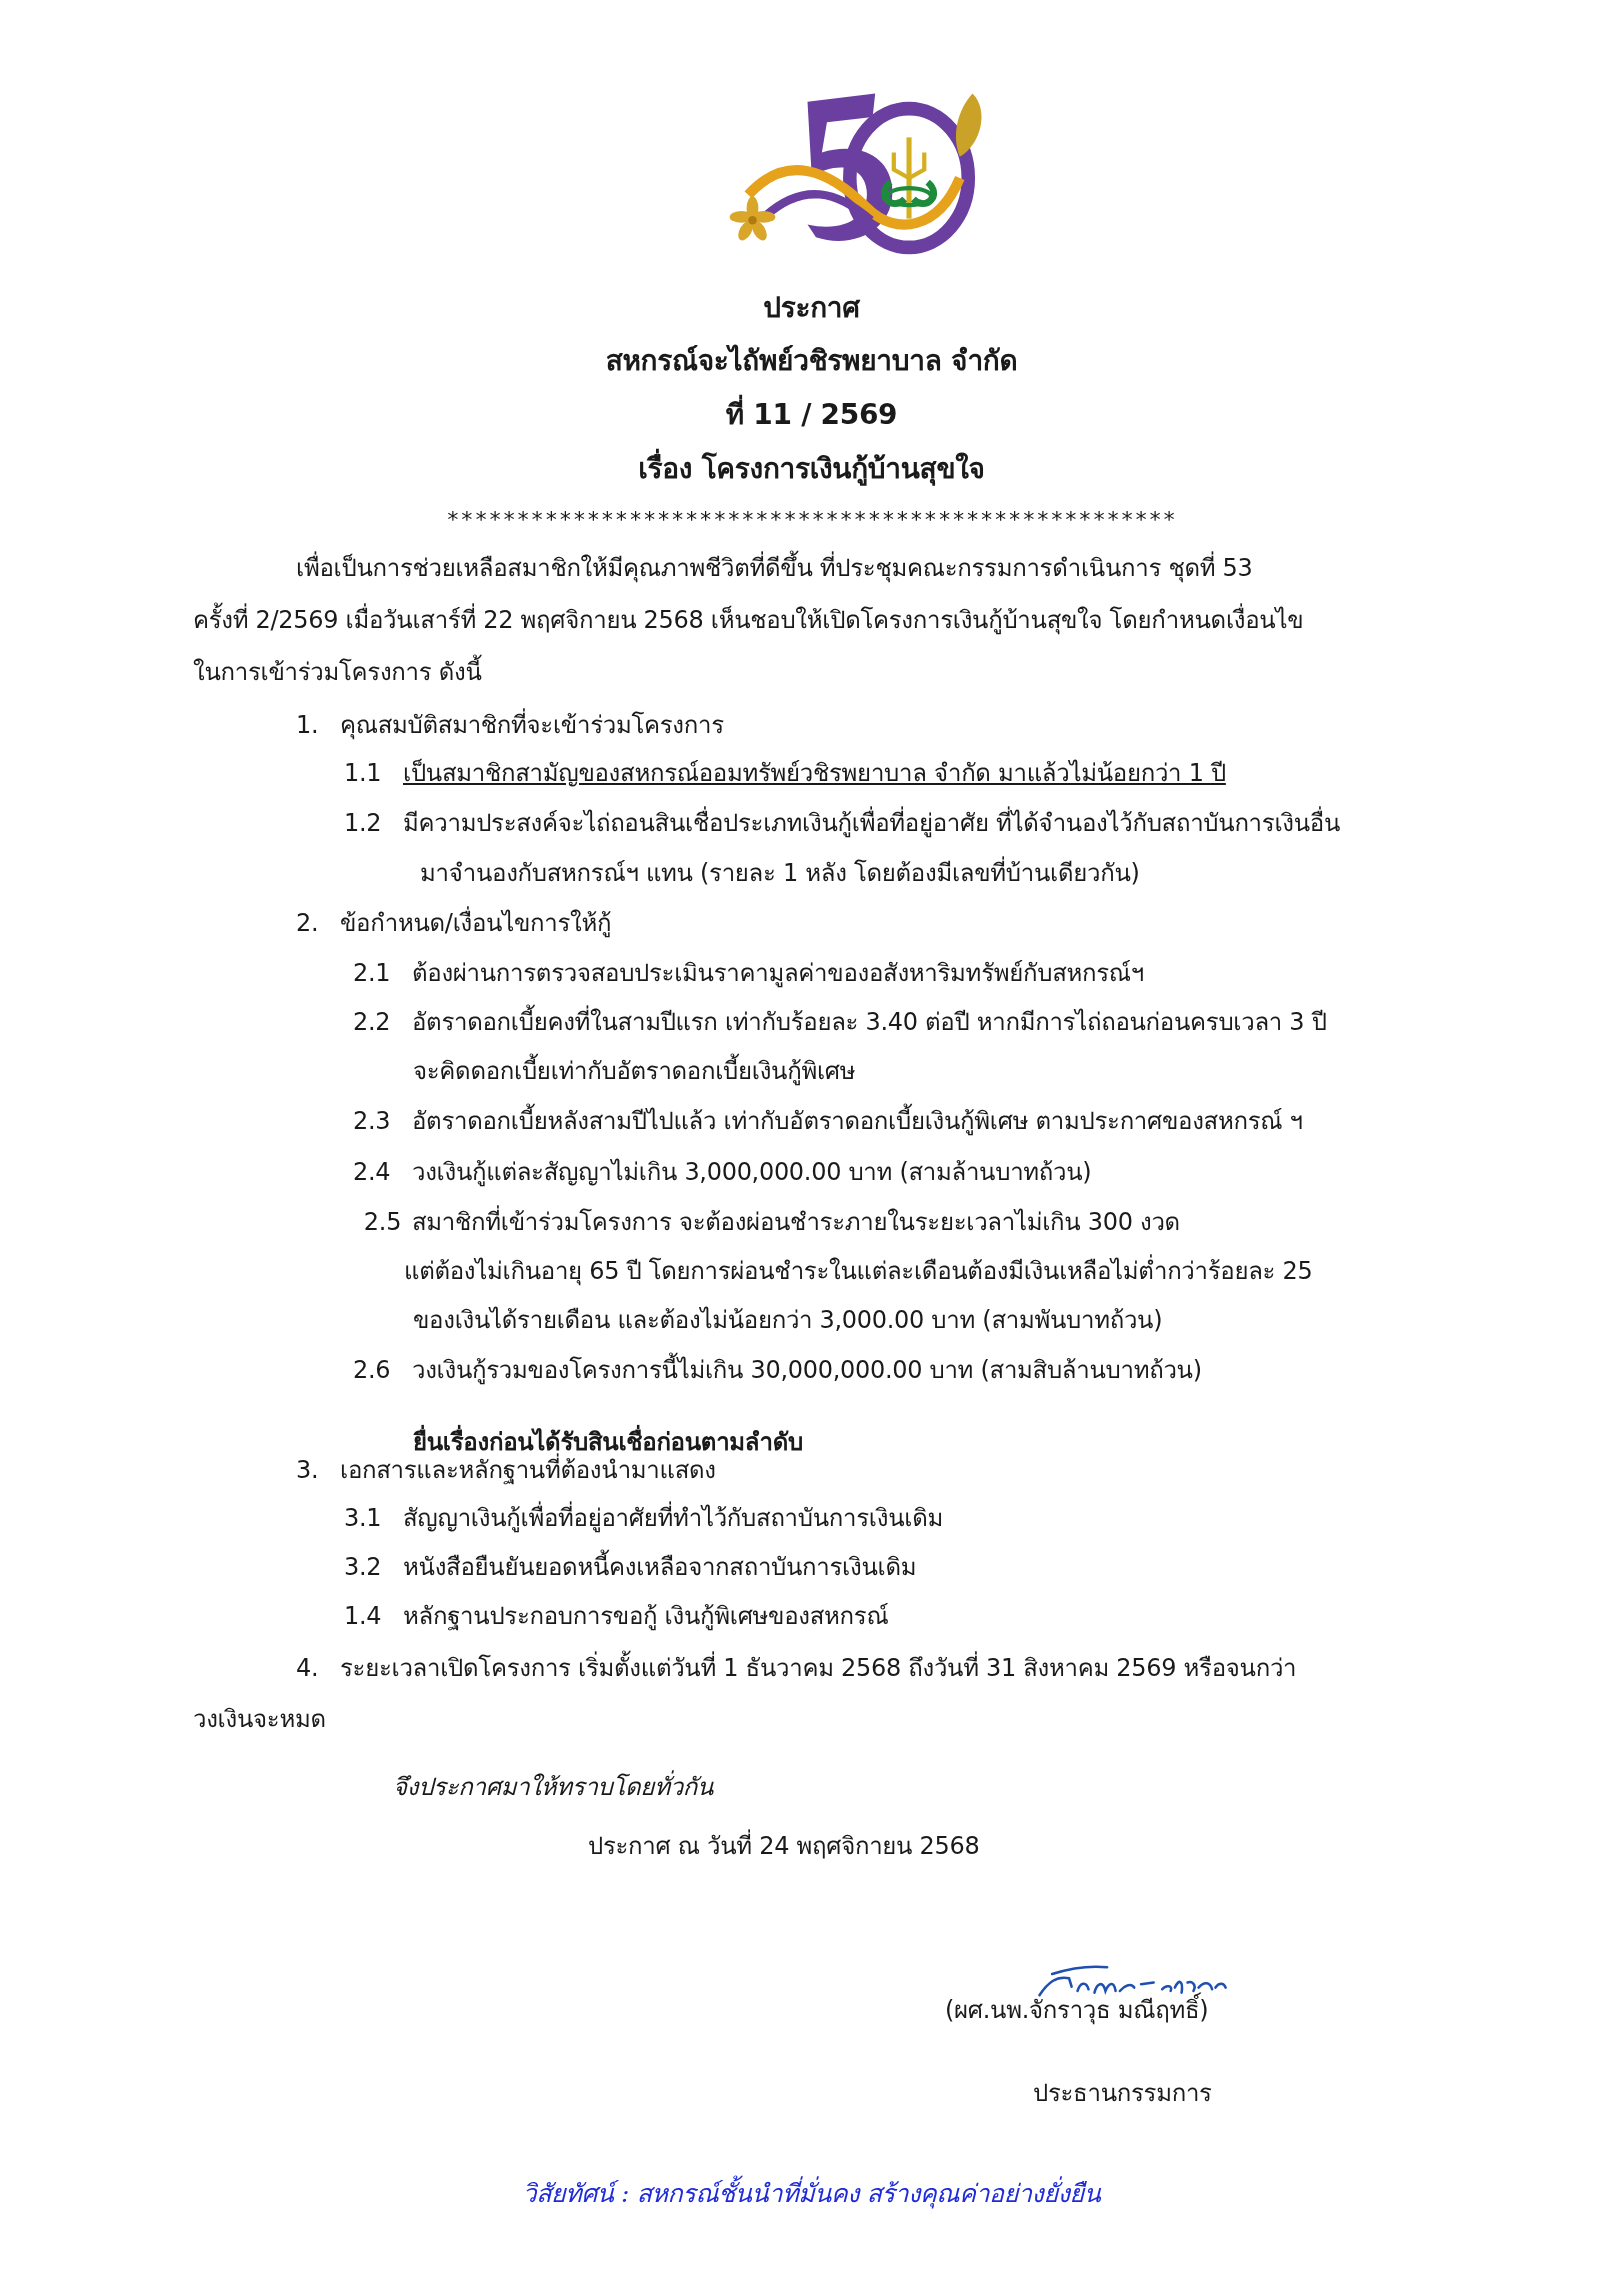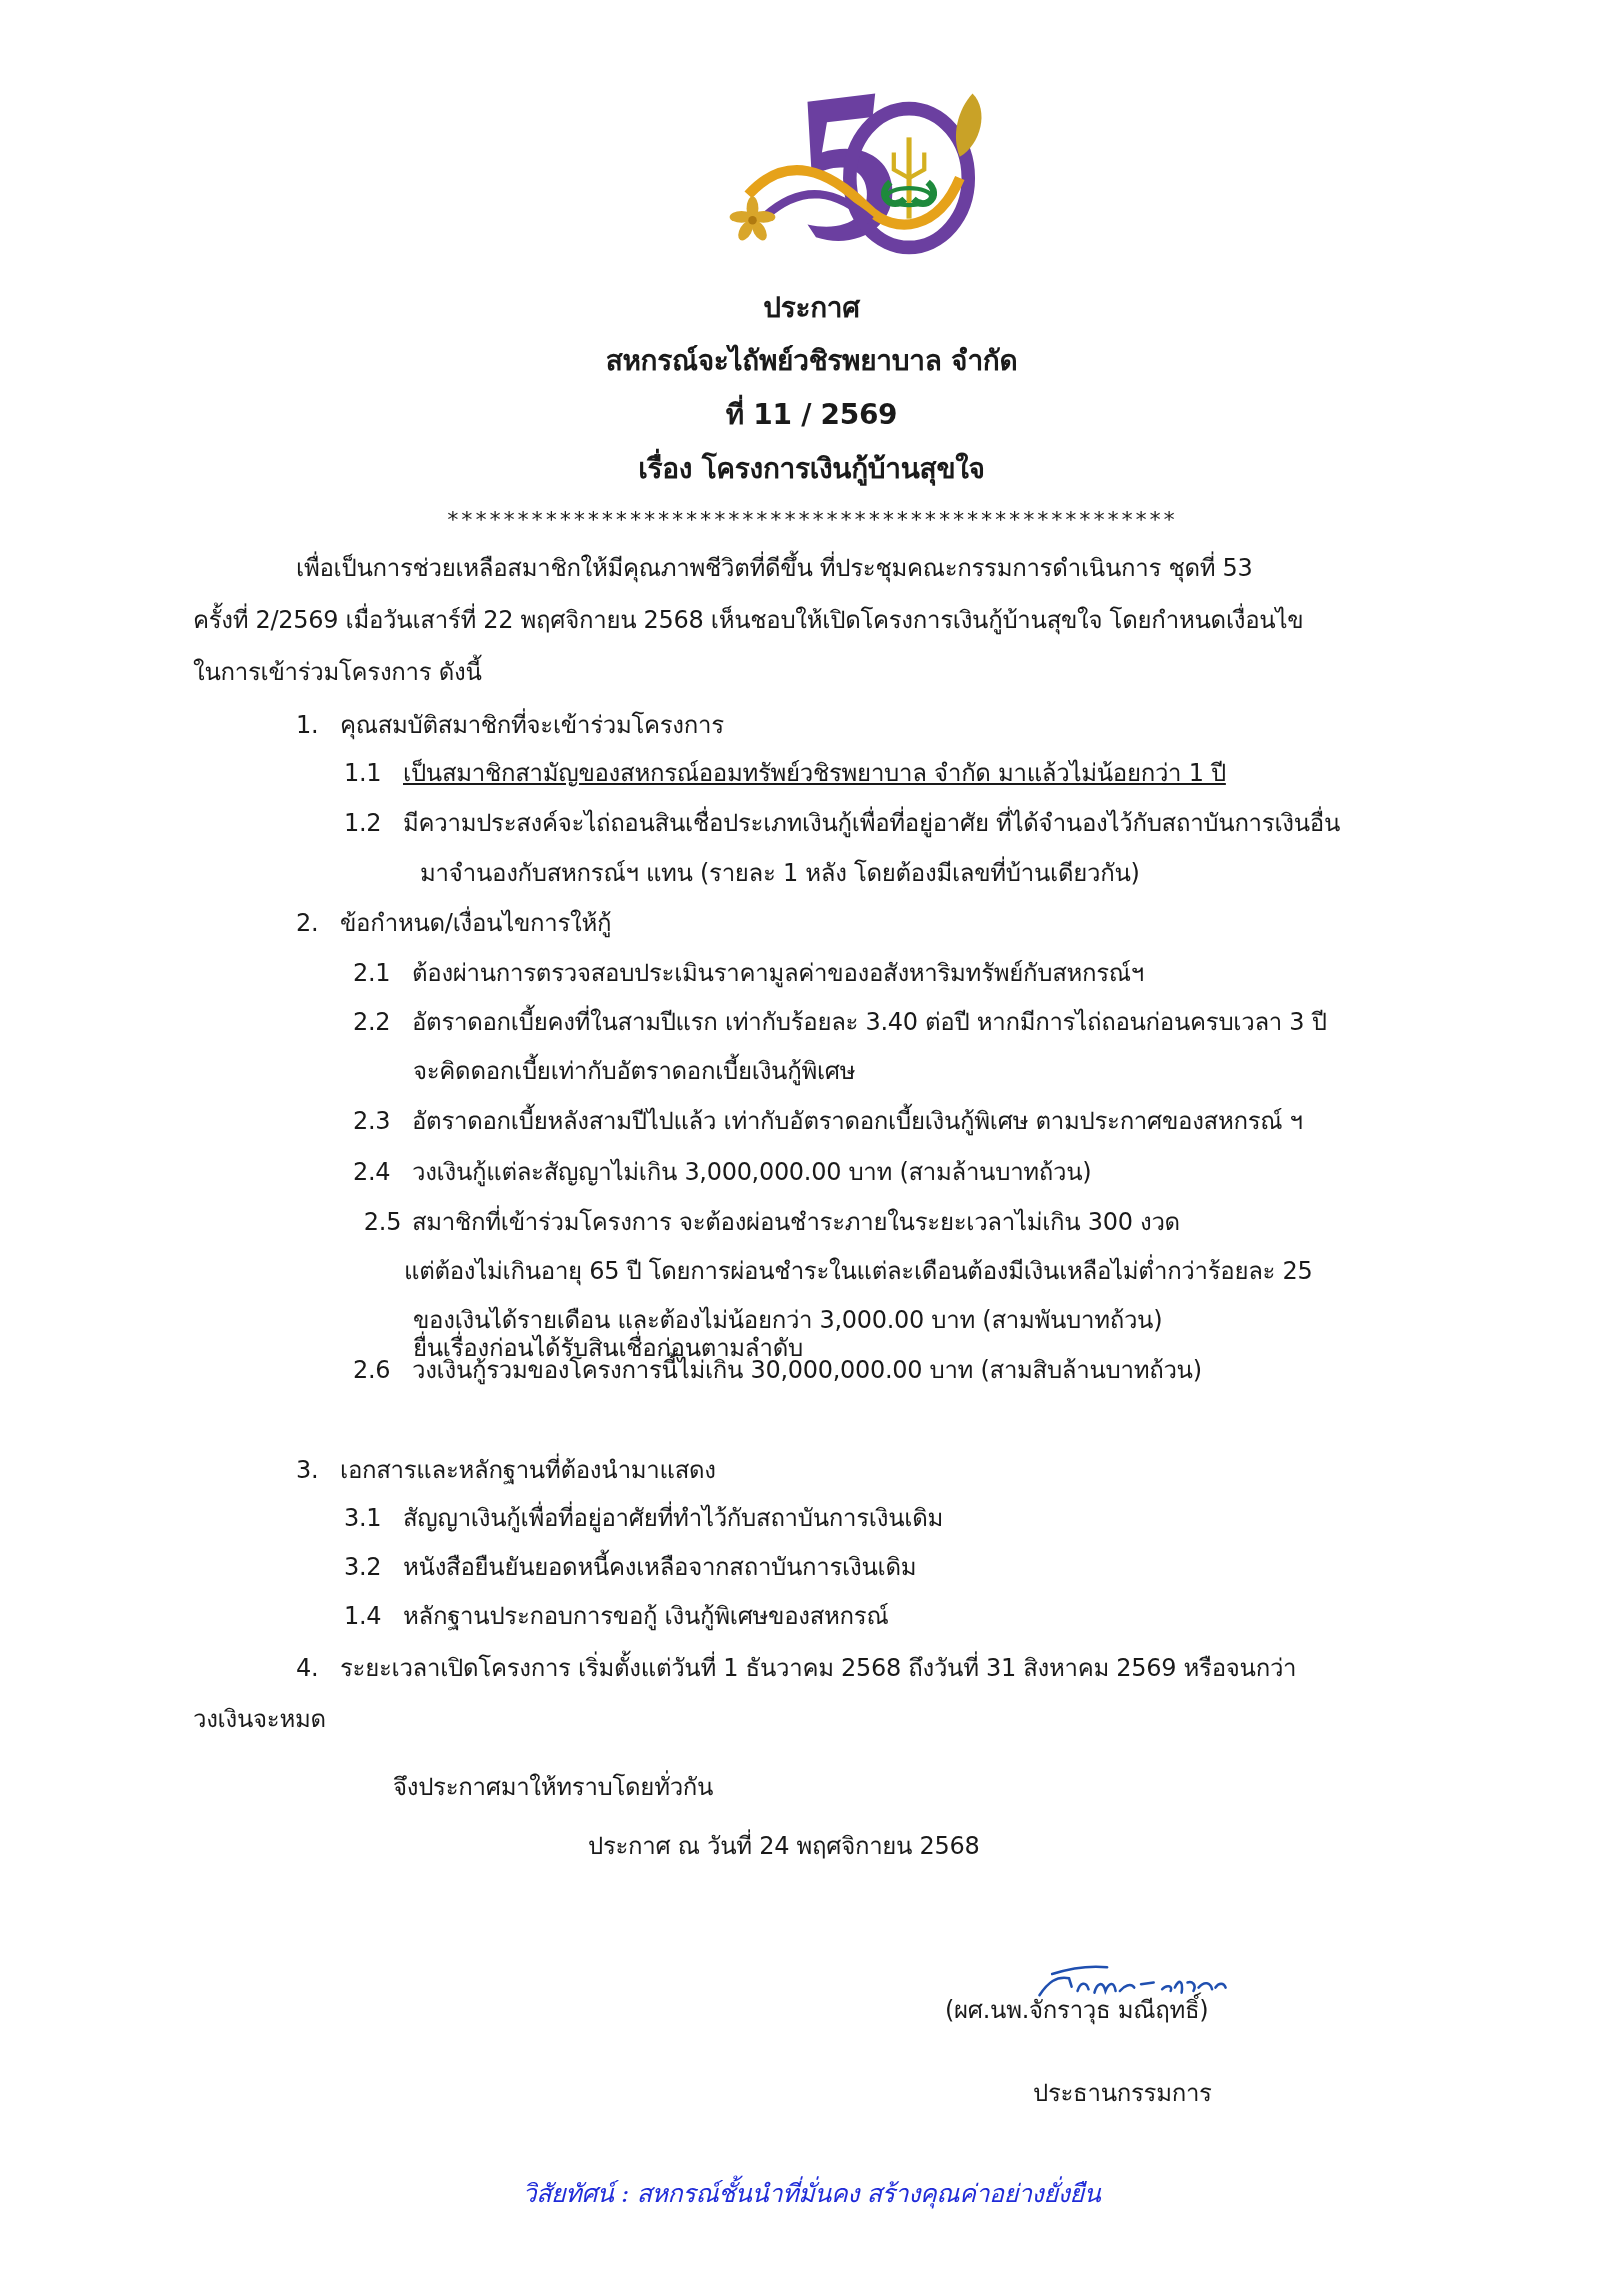--- a/index.html
+++ b/index.html
@@ -96,41 +96,41 @@
   <span class="num" style="width:59px;">2.4</span><span>วงเงินกู้แต่ละสัญญาไม่เกิน 3,000,000.00 บาท (สามล้านบาทถ้วน)</span>
 </div>
 <div class="line" style="left:353px; top:1204px;text-align:center;">
   <span class="num" style="width:59px;">2.5</span><span>สมาชิกที่เข้าร่วมโครงการ จะต้องผ่อนชำระภายในระยะเวลาไม่เกิน 300 งวด</span>
 </div>
 <div class="line" style="left:404px; top:1253px;">แต่ต้องไม่เกินอายุ 65 ปี โดยการผ่อนชำระในแต่ละเดือนต้องมีเงินเหลือไม่ต่ำกว่าร้อยละ 25</div>
 <div class="line" style="left:413px; top:1302px;">ของเงินได้รายเดือน และต้องไม่น้อยกว่า 3,000.00 บาท (สามพันบาทถ้วน)</div>
 <div class="line" style="left:353px; top:1352px;">
   <span class="num" style="width:59px;">2.6</span><span>วงเงินกู้รวมของโครงการนี้ไม่เกิน 30,000,000.00 บาท (สามสิบล้านบาทถ้วน)</span>
 </div>
-<div class="line" style="left:413px; top:1330px;">ยื่นเรื่องก่อนได้รับสินเชื่อก่อนตามลำดับ</div>
+<div class="line" style="left:413px; top:1424px;font-weight:bold;">ยื่นเรื่องก่อนได้รับสินเชื่อก่อนตามลำดับ</div>
 
 <div class="line" style="left:296px; top:1452px;">
   <span class="num" style="width:44px;">3.</span><span>เอกสารและหลักฐานที่ต้องนำมาแสดง</span>
 </div>
 <div class="line" style="left:344px; top:1500px;">
   <span class="num" style="width:59px;">3.1</span><span>สัญญาเงินกู้เพื่อที่อยู่อาศัยที่ทำไว้กับสถาบันการเงินเดิม</span>
 </div>
 <div class="line" style="left:344px; top:1549px;">
   <span class="num" style="width:59px;">3.2</span><span>หนังสือยืนยันยอดหนี้คงเหลือจากสถาบันการเงินเดิม</span>
 </div>
 <div class="line" style="left:344px; top:1598px;">
   <span class="num" style="width:59px;">1.4</span><span>หลักฐานประกอบการขอกู้ เงินกู้พิเศษของสหกรณ์</span>
 </div>
 
 <div class="line" style="left:296px; top:1650px;">
   <span class="num" style="width:44px;">4.</span><span>ระยะเวลาเปิดโครงการ เริ่มตั้งแต่วันที่ 1 ธันวาคม 2568 ถึงวันที่ 31 สิงหาคม 2569 หรือจนกว่า</span>
 </div>
 <div class="line" style="left:193px; top:1701px;">วงเงินจะหมด</div>
 
-<div class="line" style="left:393px; top:1769px;">จึงประกาศมาให้ทราบโดยทั่วกัน</div>
+<div class="line" style="left:393px; top:1769px;font-style:italic;">จึงประกาศมาให้ทราบโดยทั่วกัน</div>
 <div class="line" style="left:588px; top:1828px;">ประกาศ ณ วันที่ 24 พฤศจิกายน 2568</div>
 
 <div class="sig">
   <svg width="220" height="51" viewBox="0 0 260 60">
     <g fill="none" stroke="#1f4fb0" stroke-width="3" stroke-linecap="round">
       <path d="M10 45 C20 30 30 22 45 25 L48 35"></path>
       <path d="M25 20 C50 12 70 10 90 12"></path>
       <path d="M55 40 C58 30 65 28 68 38"></path>
       <path d="M75 42 C78 30 85 28 88 40 C92 30 98 28 100 40"></path>
       <path d="M105 40 C110 34 118 30 122 36"></path>

